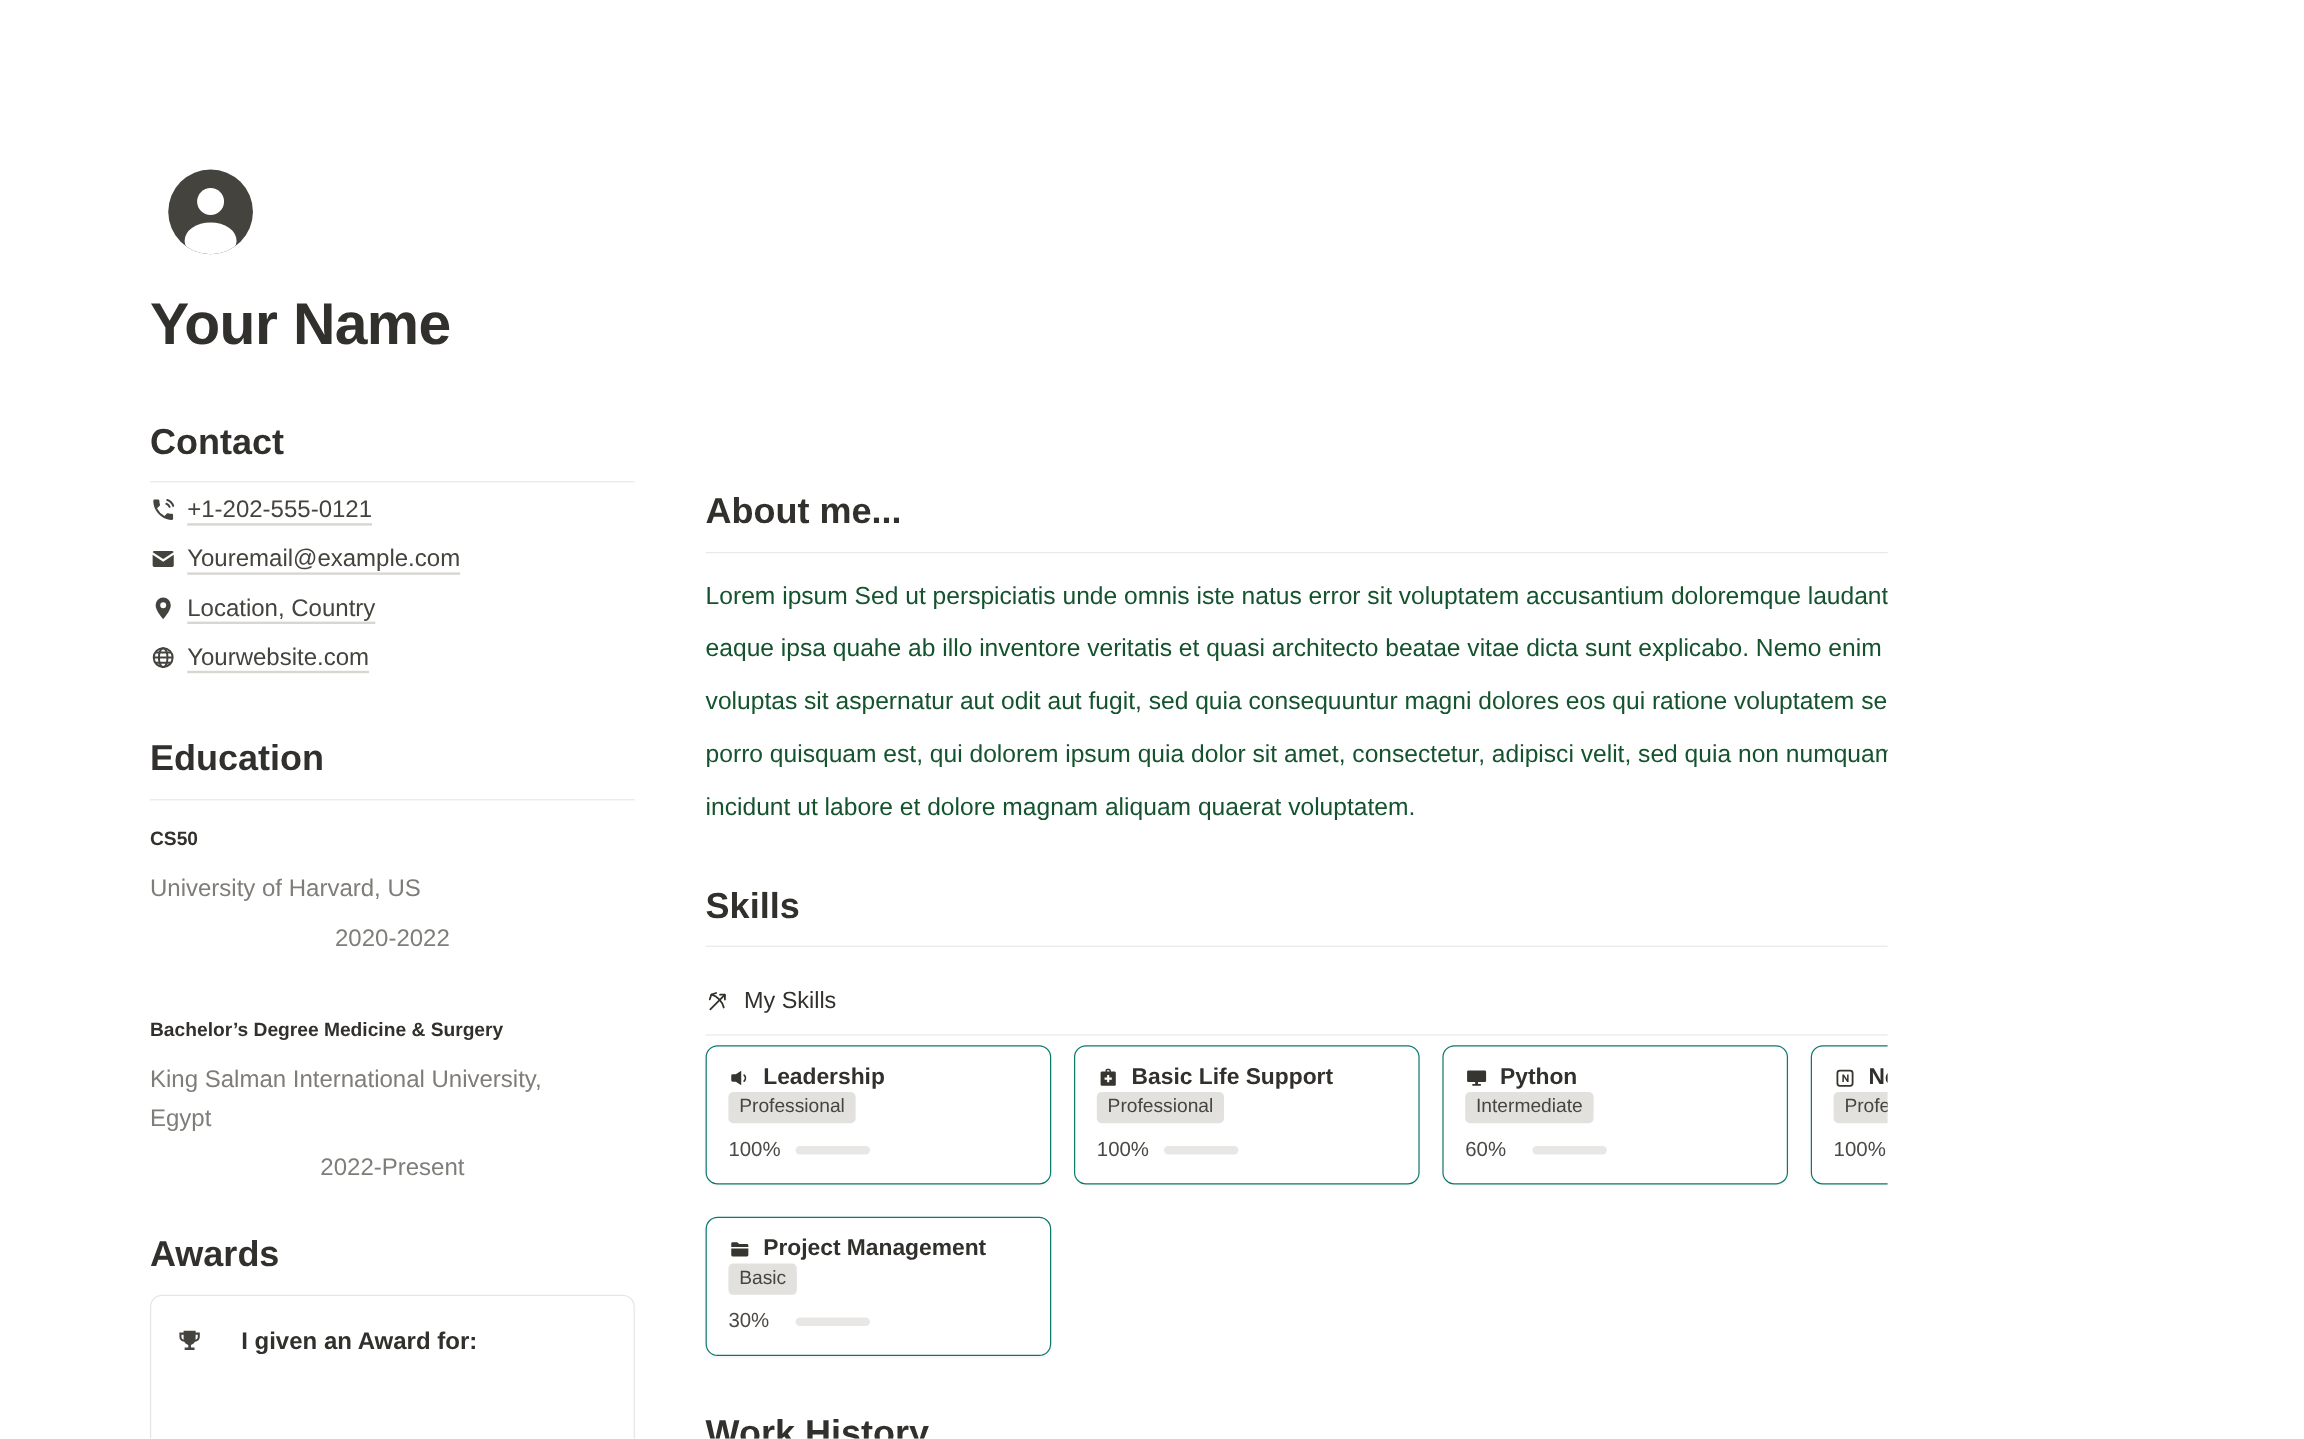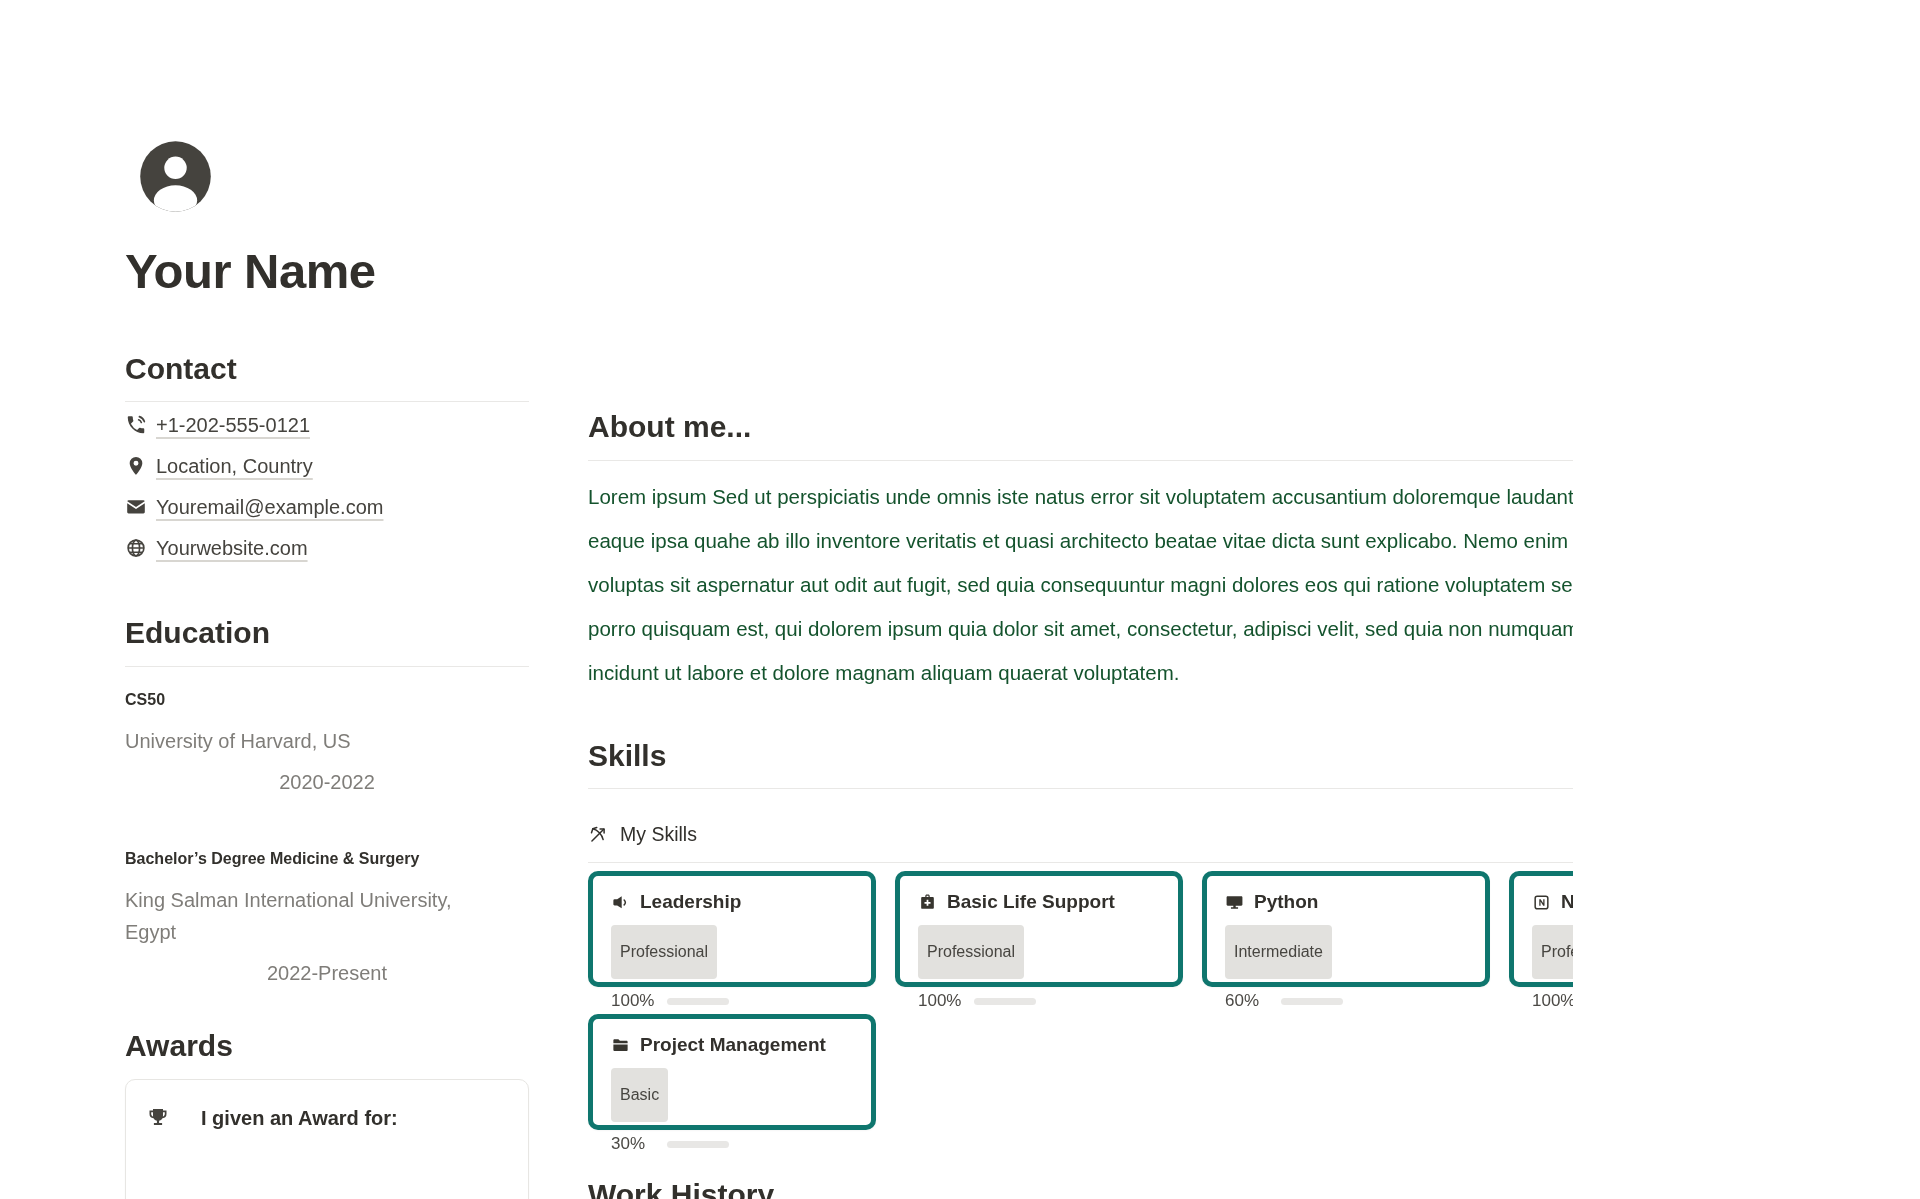--- a/index.html
+++ b/index.html
@@ -58,29 +58,29 @@
   .myskills-row { margin-top:34px; display:flex; align-items:center; gap:11px; cursor:pointer; }
   .myskills-row .g-icon { width:21px; height:21px; display:flex; }
   .myskills-label { font-size:19.5px; font-weight:500; color:#32302c; }
   .myskills-rule { margin-top:16px; }
 
   .cards-grid {
     margin-top:8px; display:grid;
     grid-template-columns:repeat(4, 288px); column-gap:19px; row-gap:27px;
   }
   .skill-card {
-    width:288px; height:116px; border:5px solid #0f766e; border-radius:10px;
+    width:288px; height:116px; border:1px solid #0f766e; border-radius:10px;
     padding:14px 18px; background:#fff; box-shadow:0 1px 2px rgba(15,15,15,.04);
     cursor:pointer;
   }
   .skill-title { display:flex; align-items:center; gap:10px; height:24px; }
   .skill-title .s-icon { width:19px; height:19px; flex:0 0 19px; display:flex; }
   .skill-name { font-size:19px; font-weight:600; color:#32302c; white-space:nowrap; }
   .skill-tag {
-    display:inline-block; margin-top:11px; padding:17px 9px; border-radius:4px;
+    display:inline-block; padding:3px 9px; border-radius:4px;
     background:#e2e1de; color:#474540; font-size:16px; line-height:20px;
   }
   .skill-progress { display:flex; align-items:center; gap:12px; margin-top:12px; }
   .skill-percent { font-size:17px; color:#4b4945; min-width:44px; }
   .bar { width:62px; height:7px; border-radius:4px; background:#e8e7e5; overflow:hidden; }
   .bar-fill { height:100%; border-radius:4px; background:#b9b8b4; }
 
   .work-heading { margin-top:48px; }
   .work-rule { margin-top:18px; }
 
@@ -122,33 +122,33 @@
             <path fill="#45433e" d="M6.62 10.79a15.05 15.05 0 0 0 6.59 6.59l2.2-2.2a1 1 0 0 1 1.02-.24c1.12.37 2.33.57 3.57.57a1 1 0 0 1 1 1V20a1 1 0 0 1-1 1C10.85 21 3 13.15 3 3.5a1 1 0 0 1 1-1h3.5a1 1 0 0 1 1 1c0 1.24.2 2.45.57 3.57a1 1 0 0 1-.25 1.02l-2.2 2.2z"></path>
             <path fill="none" stroke="#45433e" stroke-width="1.8" stroke-linecap="round" d="M14.9 6.3a5 5 0 0 1 2.9 2.9"></path>
             <path fill="none" stroke="#45433e" stroke-width="1.8" stroke-linecap="round" d="M15.7 2.9a8.4 8.4 0 0 1 5.4 5.4"></path>
           </svg>
         </span>
         <span class="contact-link">+1-202-555-0121</span>
       </div>
       <div class="contact-row">
         <span class="c-icon">
           <svg viewBox="0 0 24 24" width="22" height="22">
-            <path fill="#45433e" d="M12 2.2a6.9 6.9 0 0 0-6.9 6.9c0 5.1 6.9 12.7 6.9 12.7s6.9-7.6 6.9-12.7A6.9 6.9 0 0 0 12 2.2zm0 9.6a2.7 2.7 0 1 1 0-5.4 2.7 2.7 0 0 1 0 5.4z"></path>
-          </svg>
-        </span>
-        <span class="contact-link">Location, Country</span>
+            <path fill="#45433e" d="M2.5 5.6 12 11.9l9.5-6.3a1.5 1.5 0 0 0-1.4-1H3.9a1.5 1.5 0 0 0-1.4 1z"></path>
+            <path fill="#45433e" d="M21.6 7.9 12 14.3 2.4 7.9v9.6c0 .83.67 1.5 1.5 1.5h16.2c.83 0 1.5-.67 1.5-1.5V7.9z"></path>
+          </svg>
+        </span>
+        <span class="contact-link">Youremail@example.com</span>
       </div>
       <div class="contact-row">
         <span class="c-icon">
           <svg viewBox="0 0 24 24" width="22" height="22">
-            <path fill="#45433e" d="M2.5 5.6 12 11.9l9.5-6.3a1.5 1.5 0 0 0-1.4-1H3.9a1.5 1.5 0 0 0-1.4 1z"></path>
-            <path fill="#45433e" d="M21.6 7.9 12 14.3 2.4 7.9v9.6c0 .83.67 1.5 1.5 1.5h16.2c.83 0 1.5-.67 1.5-1.5V7.9z"></path>
-          </svg>
-        </span>
-        <span class="contact-link">Youremail@example.com</span>
+            <path fill="#45433e" d="M12 2.2a6.9 6.9 0 0 0-6.9 6.9c0 5.1 6.9 12.7 6.9 12.7s6.9-7.6 6.9-12.7A6.9 6.9 0 0 0 12 2.2zm0 9.6a2.7 2.7 0 1 1 0-5.4 2.7 2.7 0 0 1 0 5.4z"></path>
+          </svg>
+        </span>
+        <span class="contact-link">Location, Country</span>
       </div>
       <div class="contact-row">
         <span class="c-icon">
           <svg viewBox="0 0 24 24" width="22" height="22" fill="none" stroke="#45433e" stroke-width="1.8">
             <circle cx="12" cy="12" r="8.6"></circle>
             <ellipse cx="12" cy="12" rx="3.9" ry="8.6"></ellipse>
             <path d="M3.6 12h16.8M5 7.4h14M5 16.6h14"></path>
           </svg>
         </span>
         <span class="contact-link">Yourwebsite.com</span>

